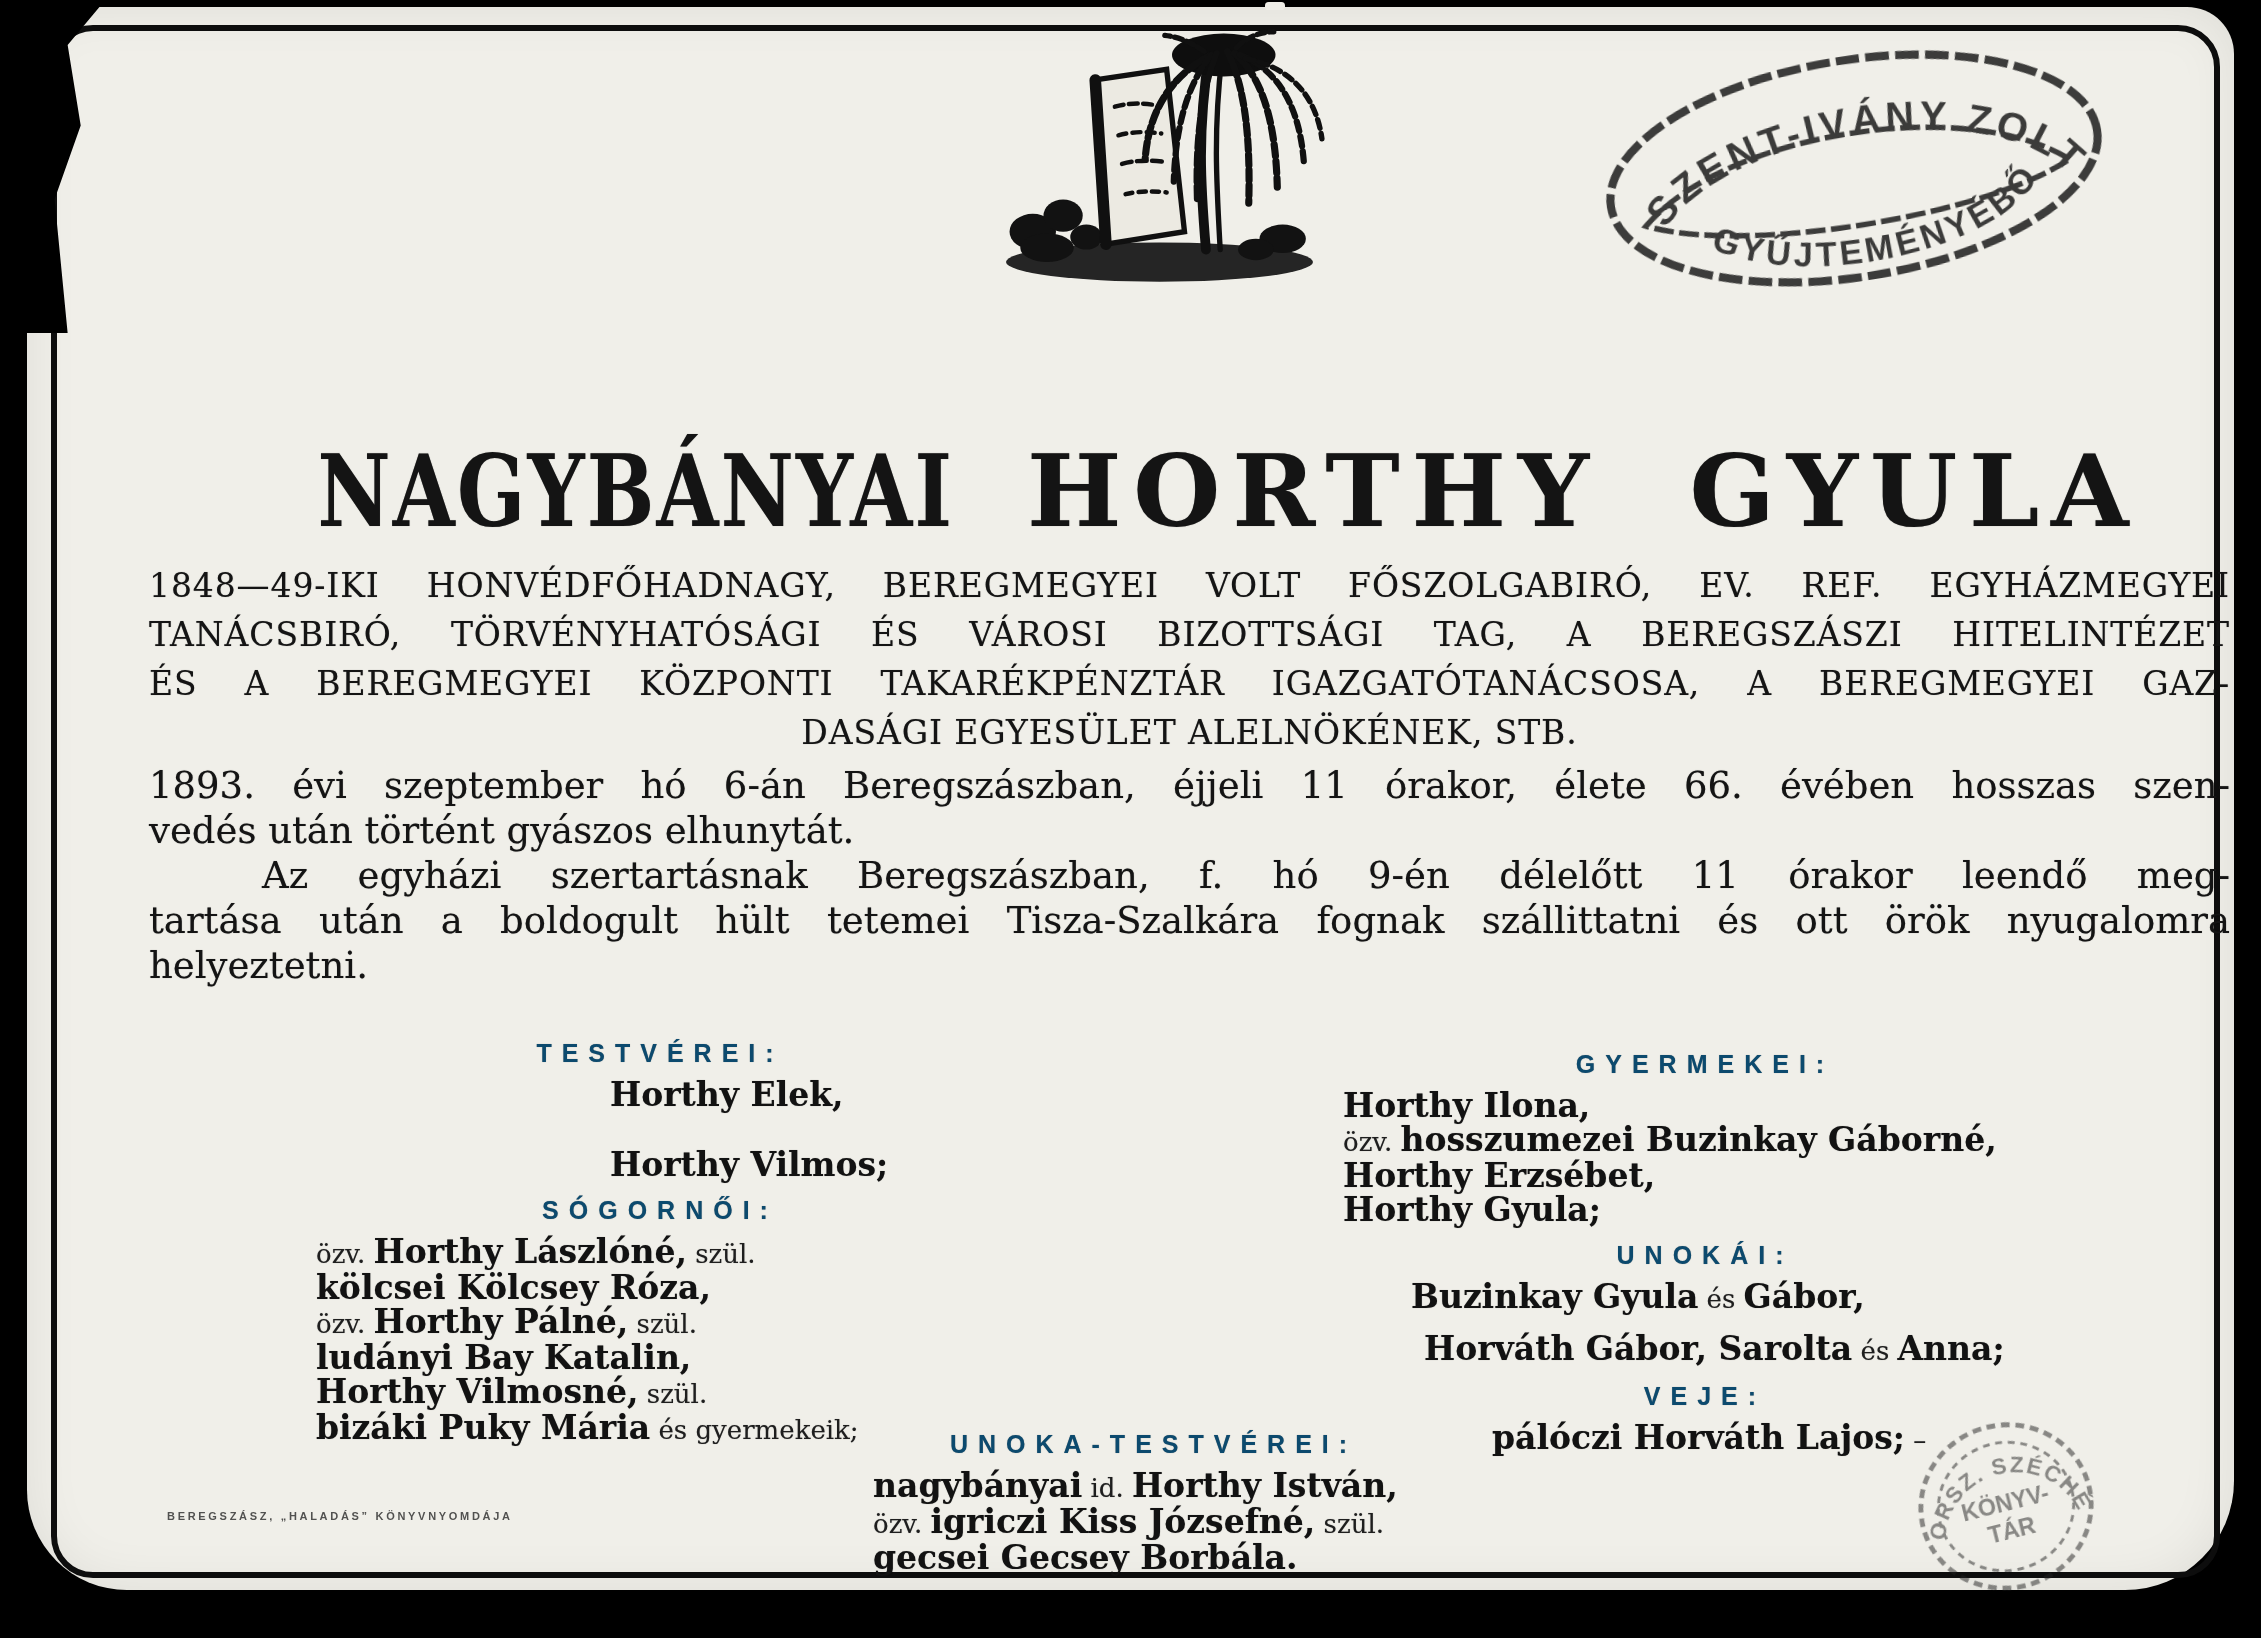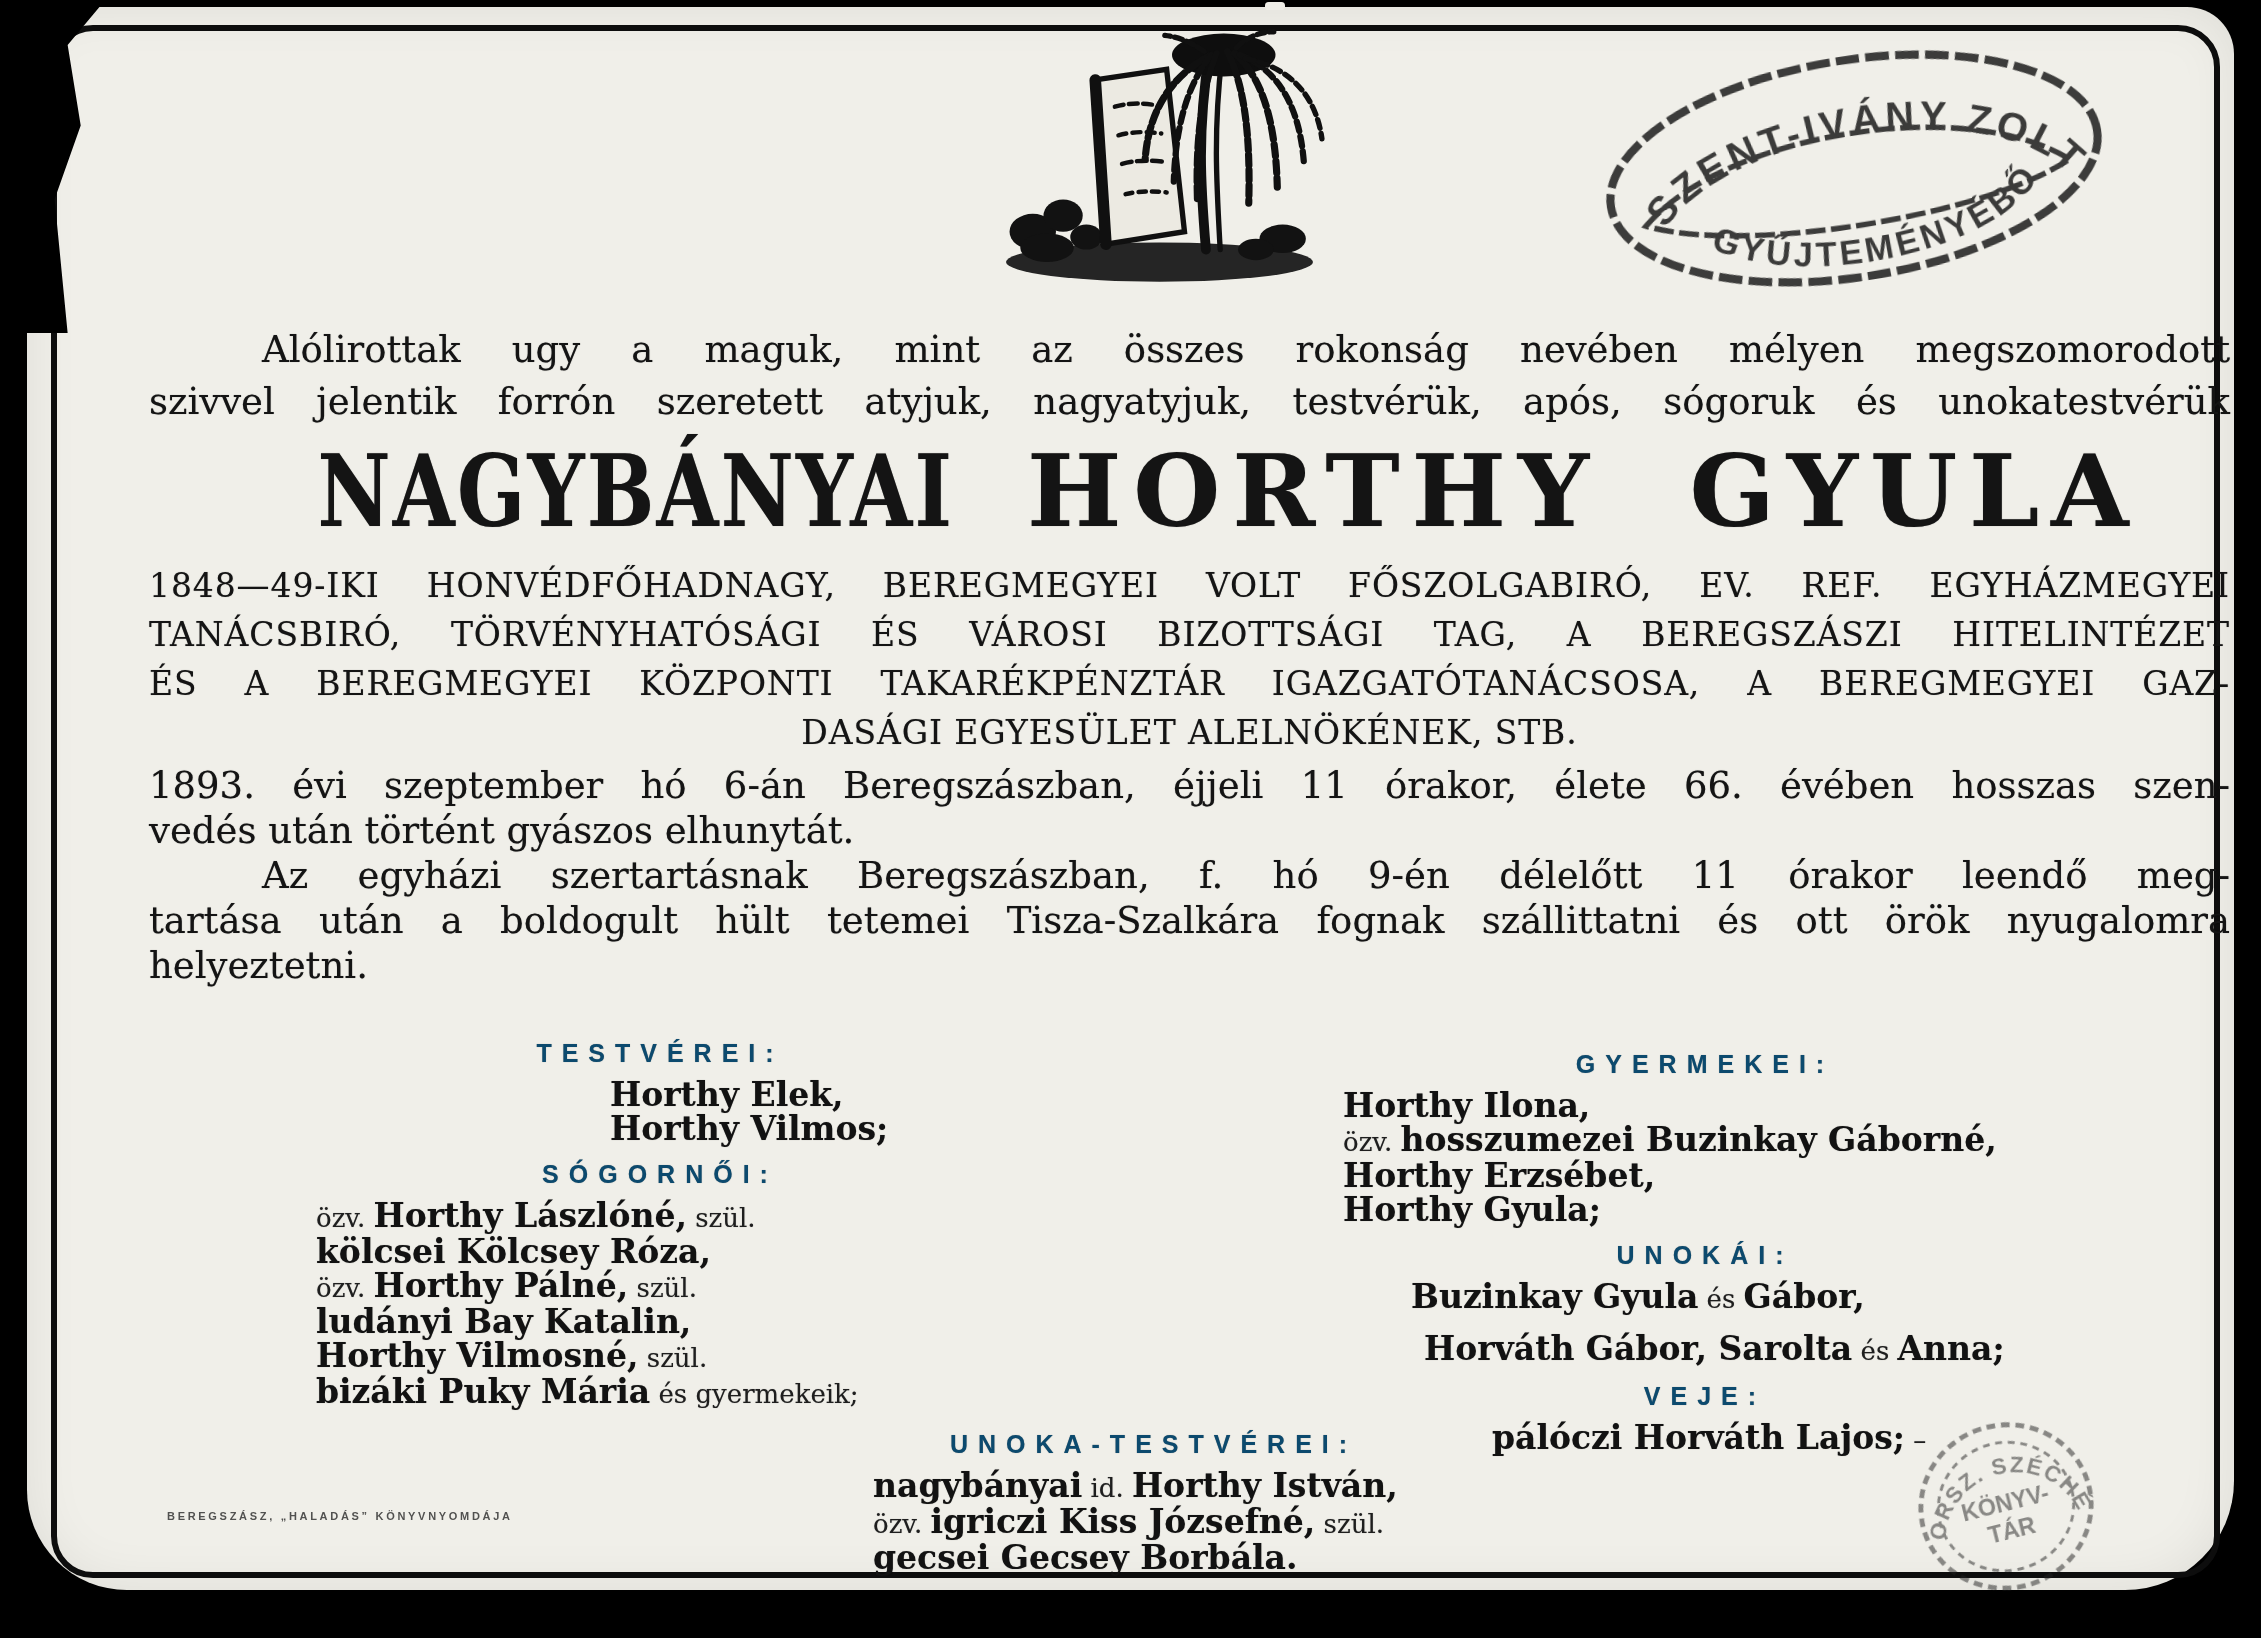--- a/index.html
+++ b/index.html
@@ -102,24 +102,20 @@
       <path id="arcTop" d="M58,182 A238,112 0 0 1 516,170" fill="none"></path>
       <path id="arcBottom" d="M96,176 A206,92 0 0 0 486,170" fill="none"></path>
       <text font-family="Liberation Sans, sans-serif" font-size="44" font-weight="bold" fill="#1c1c1c" letter-spacing="5">
         <textPath href="#arcTop" startOffset="4%">SZENT-IVÁNY ZOLTÁN</textPath>
       </text>
       <text font-family="Liberation Sans, sans-serif" font-size="38" font-weight="bold" fill="#1c1c1c" letter-spacing="4">
         <textPath href="#arcBottom" startOffset="6%">GYŰJTEMÉNYÉBŐL.</textPath>
       </text>
     </svg>
 
-    <div class="tblock intro">
-        <div class="tline j" style="text-indent: 113px;">Alólirottak ugy a maguk, mint az összes rokonság nevében mélyen megszomorodott</div>
-        <div class="tline j">szivvel jelentik forrón szeretett atyjuk, nagyatyjuk, testvérük, após, sógoruk és unokatestvérük</div>
-      </div>
 
     <div class="tblock grand-title">
       <span class="condensed">NAGYBÁNYAI</span>
       <span class="wide">HORTHY GYULA</span>
     </div>
 
     <div class="tblock titles">
         <div class="tline j">1848—49-IKI HONVÉDFŐHADNAGY, BEREGMEGYEI VOLT FŐSZOLGABIRÓ, EV. REF. EGYHÁZMEGYEI</div>
         <div class="tline j">TANÁCSBIRÓ, TÖRVÉNYHATÓSÁGI ÉS VÁROSI BIZOTTSÁGI TAG, A BEREGSZÁSZI HITELINTÉZET</div>
         <div class="tline j">ÉS A BEREGMEGYEI KÖZPONTI TAKARÉKPÉNZTÁR IGAZGATÓTANÁCSOSA, A BEREGMEGYEI GAZ-</div>
@@ -131,21 +127,21 @@
         <div class="tline l">vedés után történt gyászos elhunytát.</div>
         <div class="tline j" style="text-indent: 113px;">Az egyházi szertartásnak Beregszászban, f. hó 9-én délelőtt 11 órakor leendő meg-</div>
         <div class="tline j">tartása után a boldogult hült tetemei Tisza-Szalkára fognak szállittatni és ott örök nyugalomra</div>
         <div class="tline l">helyeztetni.</div>
       </div>
 
 
     <div class="fam-col fam-left">
         <div class="fam-heading">TESTVÉREI:</div>
         <div class="fam-entry" style="padding-left: 294px;"><span class="bold-name">Horthy Elek,</span></div>
-        <div class="fam-entry" style="padding-left: 294px;"><span class="bold-name">Horthy Vilmos;</span></div>
+        <div class="fam-entry" style="padding-left: 294px; margin-top: 36px;"><span class="bold-name">Horthy Vilmos;</span></div>
         <div class="fam-heading">SÓGORNŐI:</div>
         <div class="fam-entry"><span class="light">özv. </span><span class="bold-name">Horthy Lászlóné,</span><span class="light"> szül.</span></div>
         <div class="fam-entry"><span class="bold-name">kölcsei Kölcsey Róza,</span></div>
         <div class="fam-entry"><span class="light">özv. </span><span class="bold-name">Horthy Pálné,</span><span class="light"> szül.</span></div>
         <div class="fam-entry"><span class="bold-name">ludányi Bay Katalin,</span></div>
         <div class="fam-entry"><span class="bold-name">Horthy Vilmosné,</span><span class="light"> szül.</span></div>
         <div class="fam-entry"><span class="bold-name">bizáki Puky Mária</span><span class="light"> és gyermekeik;</span></div>
       </div>
     <div class="fam-col fam-right">
         <div class="fam-heading">GYERMEKEI:</div>

